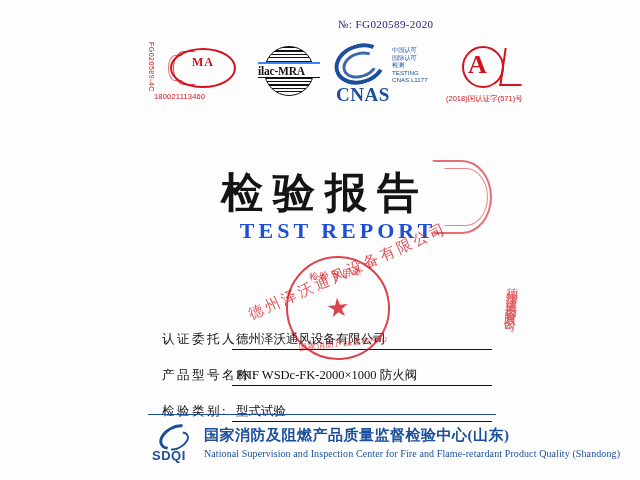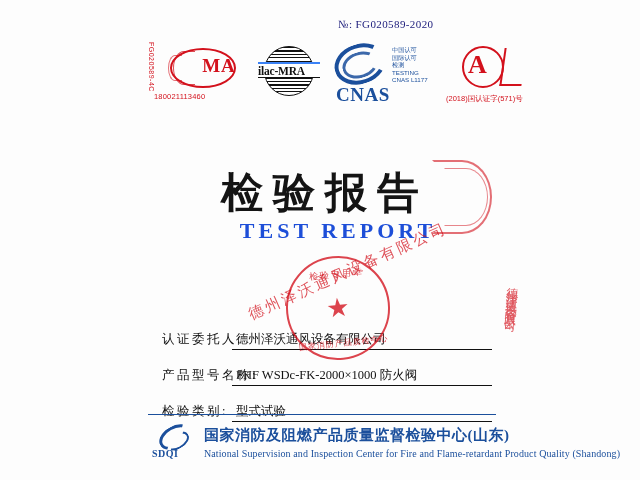--- a/index.html
+++ b/index.html
@@ -52,26 +52,26 @@
   .cma-oval {
     position: absolute;
     left: 10px; top: 4px;
     width: 66px; height: 40px;
     border: 2.2px solid #d3111c;
     border-radius: 50% / 50%;
     box-sizing: border-box;
   }
   .cma-text {
     position: absolute;
-    left: 16px; top: 11px;
+    left: 0; top: 11px;
     width: 86px;
     text-align: center;
     font-family: "Liberation Serif", serif;
     font-weight: bold;
-    font-size: 19px;
+    font-size: 12px;
     color: #d3111c;
     letter-spacing: 1px;
   }
   .cma-arcs {
     position: absolute;
     left: 13px; top: 7px;
     width: 22px; height: 34px;
     border-left: 1.6px solid #d3111c;
     border-top: 1.6px solid #d3111c;
     border-bottom: 1.6px solid #d3111c;
@@ -431,22 +431,22 @@
     border-radius: 50%;
     border-left-color: transparent;
     border-top-color: transparent;
     transform: rotate(-30deg);
     box-sizing: border-box;
   }
   .sdqi-text {
     position: absolute;
     left: 4px;
     top: 24px;
-    font-family: Liberation Serif, serif;
-    font-size: 10px;
+    font-family: Liberation Sans, sans-serif;
+    font-size: 13px;
     font-weight: bold;
     color: #1b4f9c;
     letter-spacing: 0.5px;
   }
   .footer-cn {
     position: absolute;
     left: 56px;
     top: 2px;
     font-family: "Liberation Serif", serif;
     font-size: 15px;

